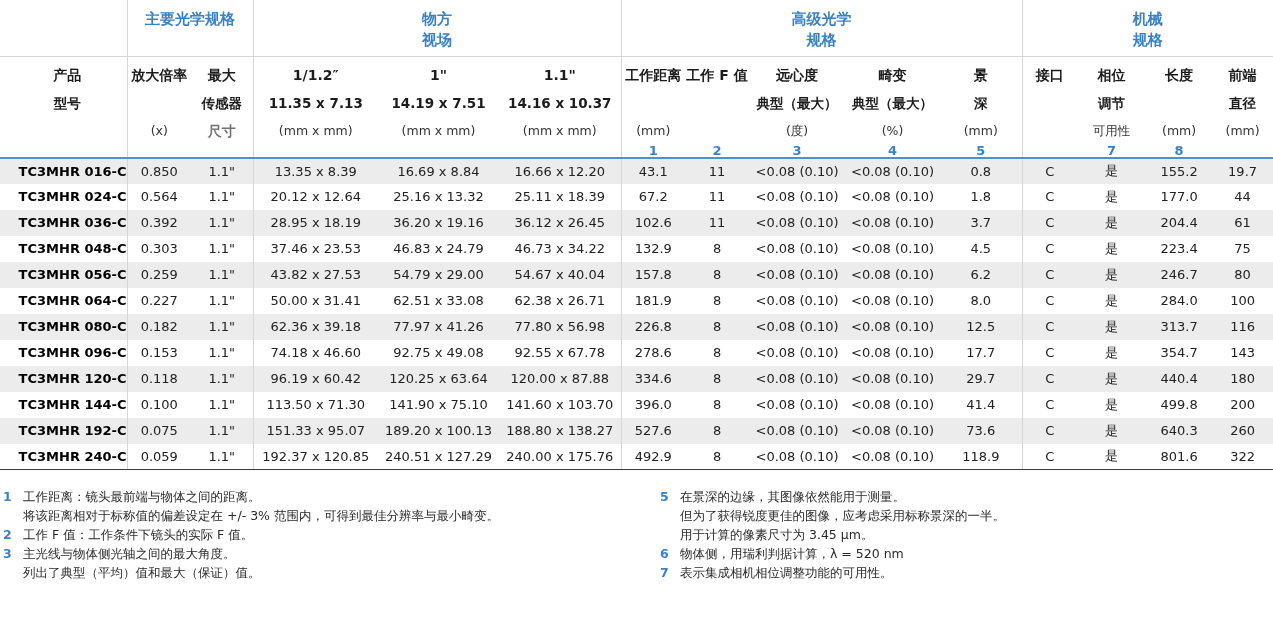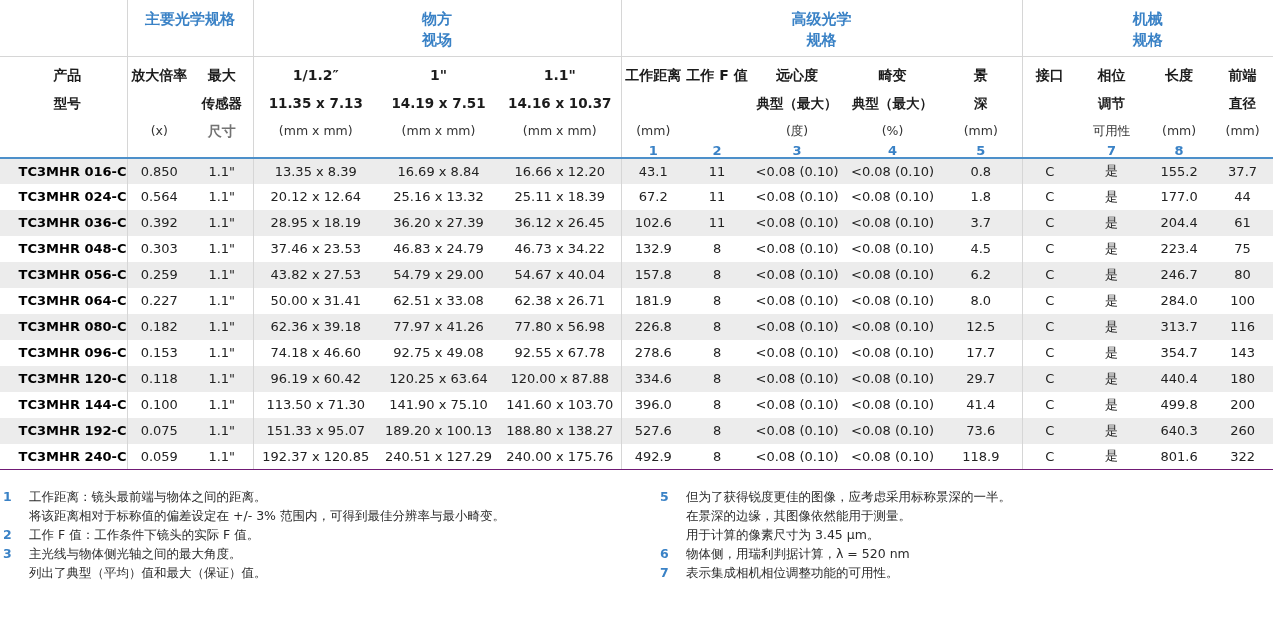--- a/index.html
+++ b/index.html
@@ -37,21 +37,21 @@
   tbody td.c0 { font-weight:bold; color:#000000; font-size:13px; }
   tbody tr:nth-child(odd) { background:#ececec; }
   tbody tr:last-child td { border-bottom:1px solid #701a75; }
 
   
   .footnotes { display:flex; margin-top:17px; padding-left:3px; }
   .fcol-left  { width:657px; }
   .fcol-right { flex:1; }
   .fn { display:flex; align-items:flex-start; }
   .fn-num { width:15px; flex:0 0 15px; font-size:12.5px; line-height:19px; font-weight:bold; color:#3a82c6; }
-  .fn-lines { margin-left:11px; }
+  .fn-lines { margin-left:5px; }
   .fn-line { font-size:12.5px; line-height:19px; color:#2a2a2a; }
 </style>
 </head>
 <body>
 
 <div class="page">
   <table class="spec">
     <colgroup>
       <col style="width:127px">
         <col style="width:64px">
@@ -180,21 +180,21 @@
           <td>16.69 x 8.84</td>
           <td>16.66 x 12.20</td>
           <td class="vsep">43.1</td>
           <td>11</td>
           <td>&lt;0.08 (0.10)</td>
           <td>&lt;0.08 (0.10)</td>
           <td>0.8</td>
           <td class="vsep">C</td>
           <td>是</td>
           <td>155.2</td>
-          <td>37.7</td>
+          <td>19.7</td>
         </tr>
       <tr>
           <td class="c0">TC3MHR 024-C</td>
           <td class="vsep">0.564</td>
           <td>1.1"</td>
           <td class="vsep">20.12 x 12.64</td>
           <td>25.16 x 13.32</td>
           <td>25.11 x 18.39</td>
           <td class="vsep">67.2</td>
           <td>11</td>
@@ -204,21 +204,21 @@
           <td class="vsep">C</td>
           <td>是</td>
           <td>177.0</td>
           <td>44</td>
         </tr>
       <tr>
           <td class="c0">TC3MHR 036-C</td>
           <td class="vsep">0.392</td>
           <td>1.1"</td>
           <td class="vsep">28.95 x 18.19</td>
-          <td>36.20 x 27.39</td>
+          <td>36.20 x 19.16</td>
           <td>36.12 x 26.45</td>
           <td class="vsep">102.6</td>
           <td>11</td>
           <td>&lt;0.08 (0.10)</td>
           <td>&lt;0.08 (0.10)</td>
           <td>3.7</td>
           <td class="vsep">C</td>
           <td>是</td>
           <td>204.4</td>
           <td>61</td>
@@ -406,22 +406,22 @@
         <div class="fn-lines">
           <div class="fn-line">实际图像相较于理想化、无畸变图像的偏差率:</div>
           <div class="fn-line">列出了典型（平均）值和最大（保证）值。</div>
         </div>
       </div>
     </div>
     <div class="fcol-right">
       <div class="fn">
         <div class="fn-num">5</div>
         <div class="fn-lines">
+          <div class="fn-line">在景深的边缘，其图像依然能用于测量。</div>
           <div class="fn-line">但为了获得锐度更佳的图像，应考虑采用标称景深的一半。</div>
-          <div class="fn-line">在景深的边缘，其图像依然能用于测量。</div>
           <div class="fn-line">用于计算的像素尺寸为 3.45 μm。</div>
         </div>
       </div>
       <div class="fn">
         <div class="fn-num">6</div>
         <div class="fn-lines">
           <div class="fn-line">物体侧，用瑞利判据计算，λ = 520 nm</div>
         </div>
       </div>
       <div class="fn">

